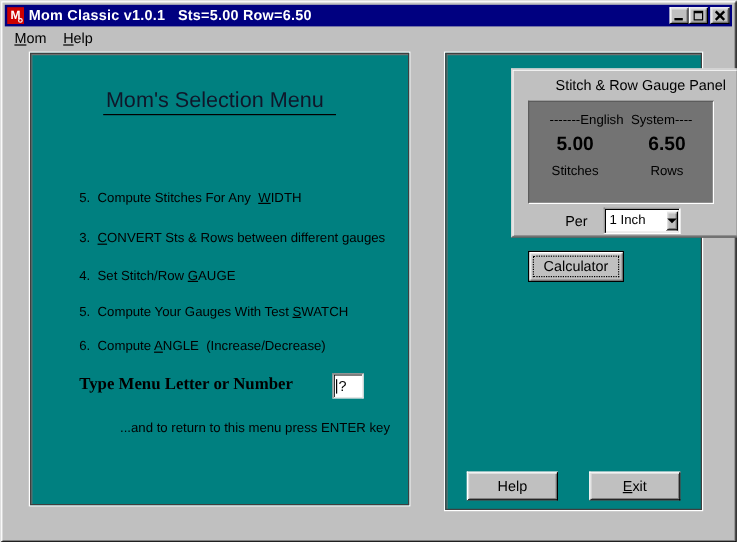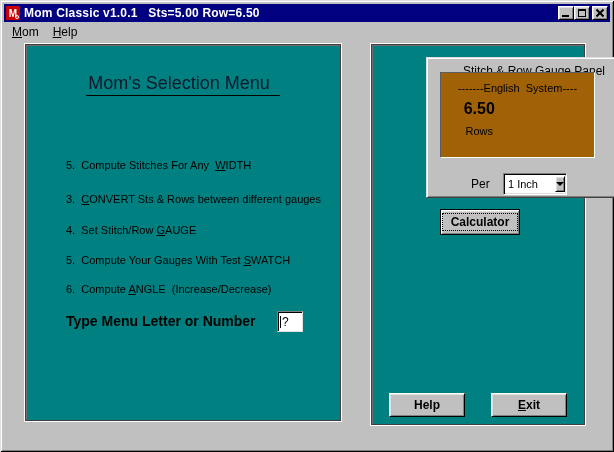--- a/index.html
+++ b/index.html
@@ -53,40 +53,40 @@
   .left-panel  { left:25px; top:44px; width:316px; height:377px; }
   .right-panel { left:371px; top:44px; width:214px; height:381px; }
 
   
   .menu-title-wrap { position:absolute; left:0; top:28px; width:100%; text-align:center; }
   .menu-title {
     display:inline-block; font-size:18px; font-weight:normal; color:#0f172a;
     border-bottom:1px solid #000; padding:0 10px 1px 2px; white-space:pre;
   }
   .menu-line { position:absolute; left:40px; font-size:11px; color:#000; white-space:pre; }
-  .prompt-label { position:absolute; left:40px; top:268px; font-size:14px; font-weight:bold; white-space:pre; }
+  .prompt-label { position:absolute; left:40px; top:268px; font-size:14px; font-weight:bold; white-space:pre;font-family:Liberation Serif, serif; }
   .prompt-field {
     position:absolute; left:251px; top:266px; width:26px; height:21px; background:#fff;
     border:1px solid; border-color:#808080 #dfdfdf #dfdfdf #808080;
     box-shadow: inset 1px 1px 0 #000, inset -1px -1px 0 #fff;
     font-size:12px; color:#000; display:flex; align-items:center; padding-left:2px;
   }
   .caret { display:inline-block; width:1px; height:12px; background:#000; margin-right:1px; }
   .hint-line { position:absolute; left:74px; top:306px; font-size:11px; color:#000; white-space:pre; }
 
   
   .gauge-box {
     position:absolute; left:14px; top:12px; width:216px; height:141px; background:#c0c0c0;
     border:1px solid; border-color:#dfdfdf #404040 #404040 #dfdfdf;
     box-shadow: inset 1px 1px 0 #fff, inset -1px -1px 0 #808080;
     margin-left: 40px;
   }
   .gauge-title { position:absolute; top:6px; left:0; width:100%; text-align:center; font-size:12px; color:#000; white-space:pre; }
   .display {
-    position:absolute; left:13px; top:14px; width:155px; height:86px; background:#a16207;
+    position:absolute; left:13px; top:26px; width:155px; height:86px; background:#737373;
     border:1px solid; border-color:#5c5c5c #fff #fff #5c5c5c;
   }
   .sys-header { margin-top:9px; text-align:center; font-size:11px; color:#000; white-space:pre; }
   .vals-row { display:flex; margin-top:6px; }
   .vals-row > div { width:50%; text-align:center; }
   .val { font-size:16px; font-weight:bold; color:#000; }
   .val-label { font-size:11px; color:#000; margin-top:7px; }
   .per-row { position:absolute; left:0; top:115px; width:100%; height:22px; }
   .per-label { position:absolute; left:44px; top:4px; font-size:12px; }
   .combo {
@@ -101,21 +101,21 @@
     border:1px solid; border-color:#fff #000 #000 #fff;
     box-shadow: inset 1px 1px 0 #dfdfdf, inset -1px -1px 0 #808080;
     display:flex; align-items:center; justify-content:center;
   }
   .arrow-down { width:0; height:0; border-left:4px solid transparent; border-right:4px solid transparent; border-top:4px solid #000; }
 
   .btn95 {
     background:#c0c0c0; border:1px solid; border-color:#fff #000 #000 #fff;
     box-shadow: inset 1px 1px 0 #dfdfdf, inset -1px -1px 0 #808080;
     font-family:"Liberation Sans", sans-serif; font-size:12px; color:#000;
-    display:flex; align-items:center; justify-content:center; white-space:pre;font-weight:bold;
+    display:flex; align-items:center; justify-content:center; white-space:pre;
   }
   .calc-btn {
     position:absolute; left:68px; top:164px; width:80px; height:26px;
     border:1px solid #000;
     box-shadow: inset 1px 1px 0 #fff, inset -1px -1px 0 #808080, inset 2px 2px 0 #dfdfdf;
   }
   .calc-btn .focus-rect {
     outline:1px dotted #000; padding:1px 8px; display:inline-block;
   }
   .help-btn { position:absolute; left:17px;  top:348px; width:76px; height:24px; }
@@ -159,30 +159,35 @@
     <div class="menu-line" style="top:148px"><span>3.  </span><span class="uline">C</span><span>ONVERT Sts &amp; Rows between different gauges</span></div>
     <div class="menu-line" style="top:179px"><span>4.  Set Stitch/Row </span><span class="uline">G</span><span>AUGE</span></div>
     <div class="menu-line" style="top:209px"><span>5.  Compute Your Gauges With Test </span><span class="uline">S</span><span>WATCH</span></div>
     <div class="menu-line" style="top:238px"><span>6.  Compute </span><span class="uline">A</span><span>NGLE  (Increase/Decrease)</span></div>
 
     <div class="prompt-label">Type Menu Letter or Number</div>
     <div class="prompt-field">
       <span class="caret"></span>
         <span>?</span>
     </div>
+    <div class="hint-line">...and to return to this menu press ENTER key</div>
   </div>
 
   <div class="panel3d right-panel">
 
     <div class="gauge-box">
       <div class="gauge-title">Stitch &amp; Row Gauge Panel</div>
 
       <div class="display">
         <div class="sys-header">-------English  System----</div>
         <div class="vals-row">
+          <div>
+            <div class="val">5.00</div>
+            <div class="val-label">Stitches</div>
+          </div>
           <div>
             <div class="val">6.50</div>
             <div class="val-label">Rows</div>
           </div>
         </div>
       </div>
 
       <div class="per-row">
         <span class="per-label">Per</span>
         <span class="combo">

